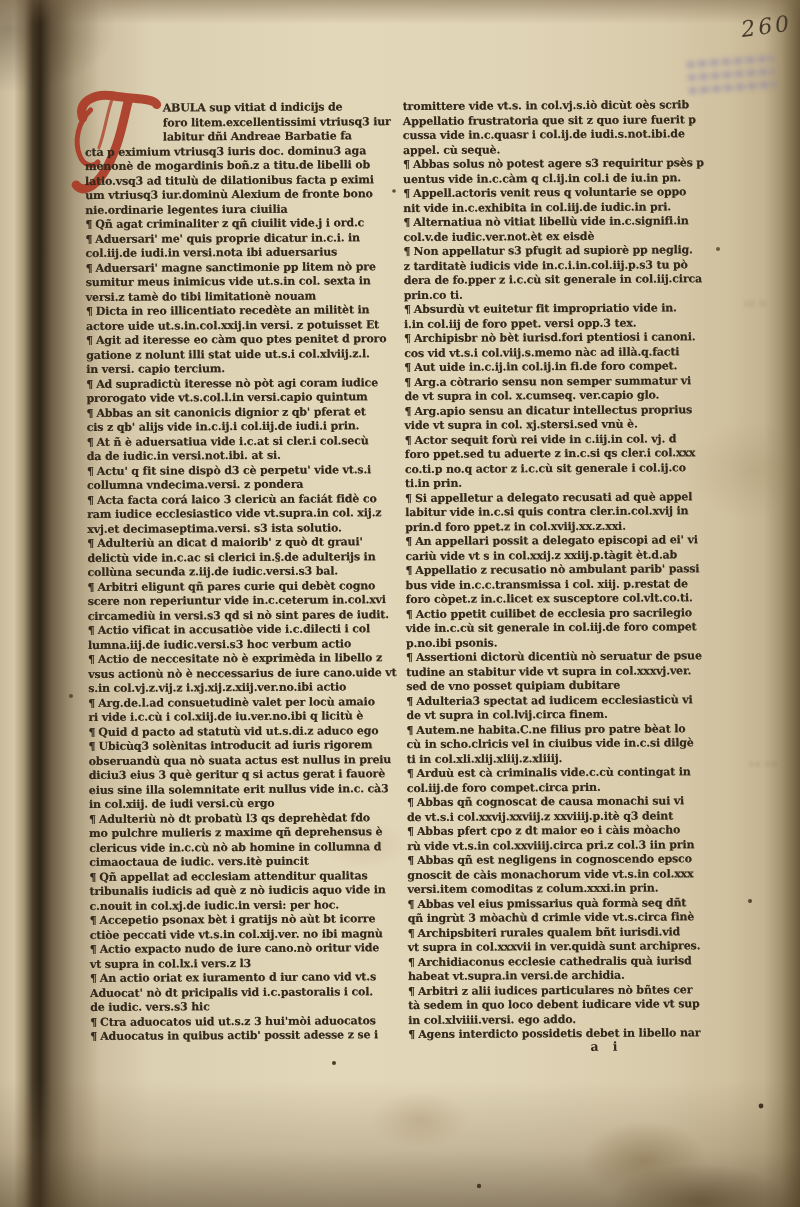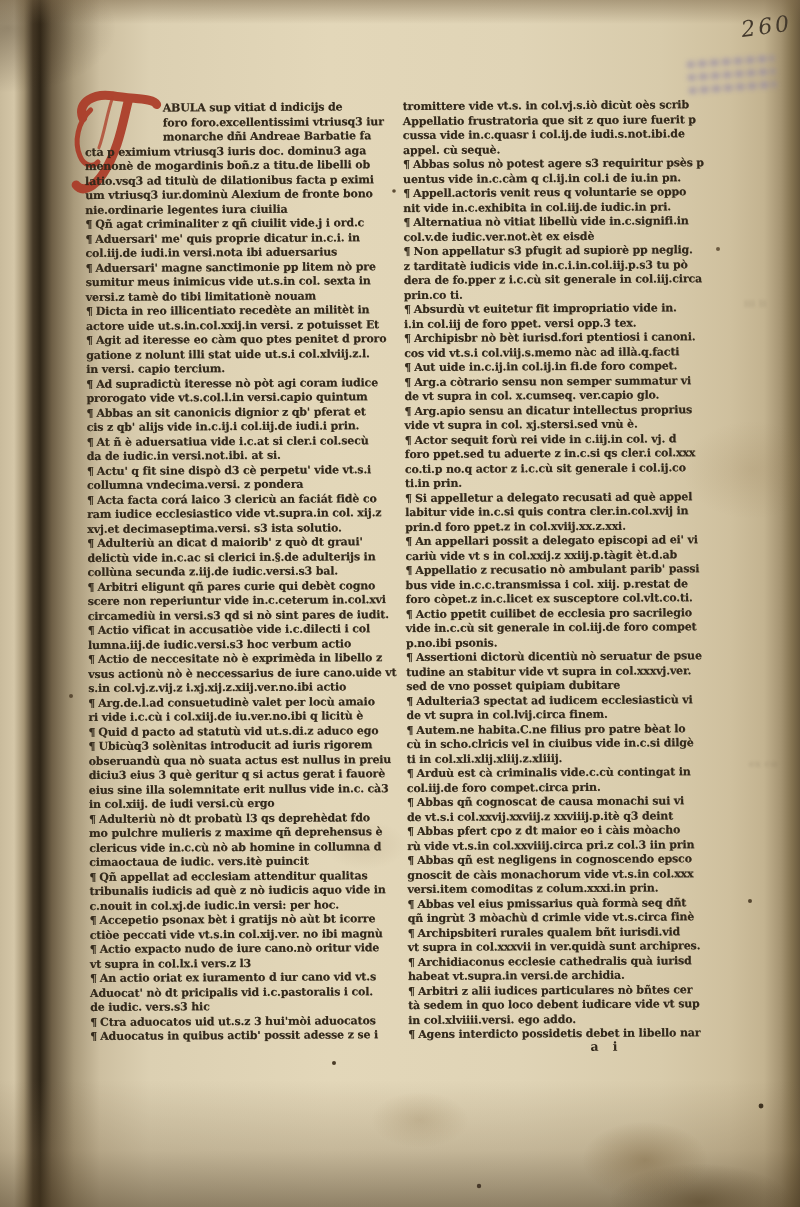--- a/index.html
+++ b/index.html
@@ -59,22 +59,22 @@
         <path d="M16 30 C10 14 28 5 46 8 C68 12 86 10 90 17" stroke-width="9"></path>
         <path d="M62 12 C56 34 52 62 36 86 C28 98 16 106 9 97" stroke-width="9"></path>
         <path d="M24 22 C11 34 7 54 13 68 C17 78 26 80 31 74" stroke-width="5"></path>
         <path d="M46 10 C40 26 38 44 32 60" stroke-width="3" opacity="0.8"></path>
       </g>
     </svg>
 
     <div id="colL" class="col">
       <div id="headLines" class="indent">
           <div class="tl">ABULA sup vitiat d indicijs de</div>
-          <div class="tl">foro foro.excellentissimi vtriusq3 iur</div>
-          <div class="tl">monarche dñi Andreae Barbatie fa</div>
+          <div class="tl">foro litem.excellentissimi vtriusq3 iur</div>
+          <div class="tl">labitur dñi Andreae Barbatie fa</div>
         </div>
       <div id="colLrest">
           <div class="tl">cta p eximium vtriusq3 iuris doc. dominu3 aga</div>
           <div class="tl">menonè de mogardinis boñ.z a titu.de libelli ob</div>
           <div class="tl">latio.vsq3 ad titulù de dilationibus facta p eximi</div>
           <div class="tl">um vtriusq3 iur.dominù Alexium de fronte bono</div>
           <div class="tl">nie.ordinarie legentes iura ciuilia</div>
           <div class="tl"><span class="pc">¶</span>Qñ agat criminaliter z qñ ciuilit vide.j i ord.c</div>
           <div class="tl"><span class="pc">¶</span>Aduersari' me' quis proprie dicatur in.c.i. in</div>
           <div class="tl">col.iij.de iudi.in versi.nota ibi aduersarius</div>

